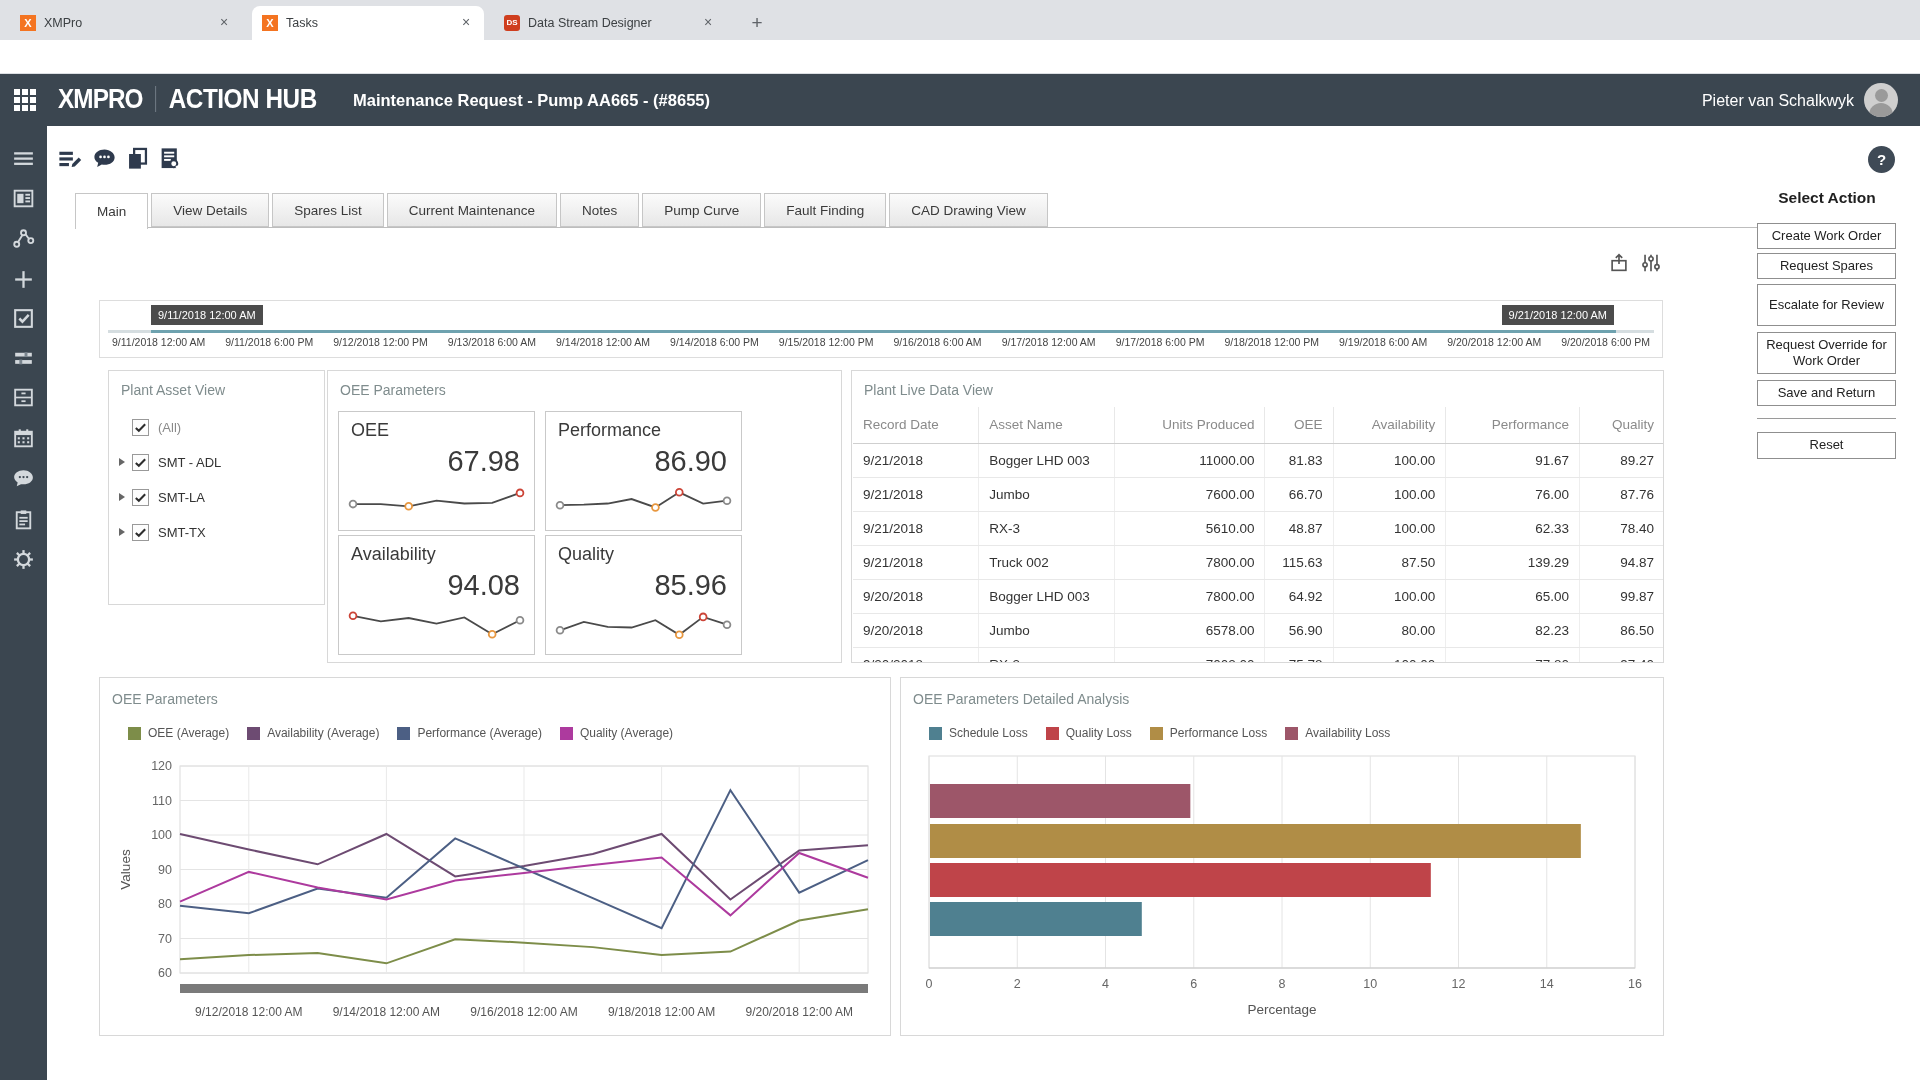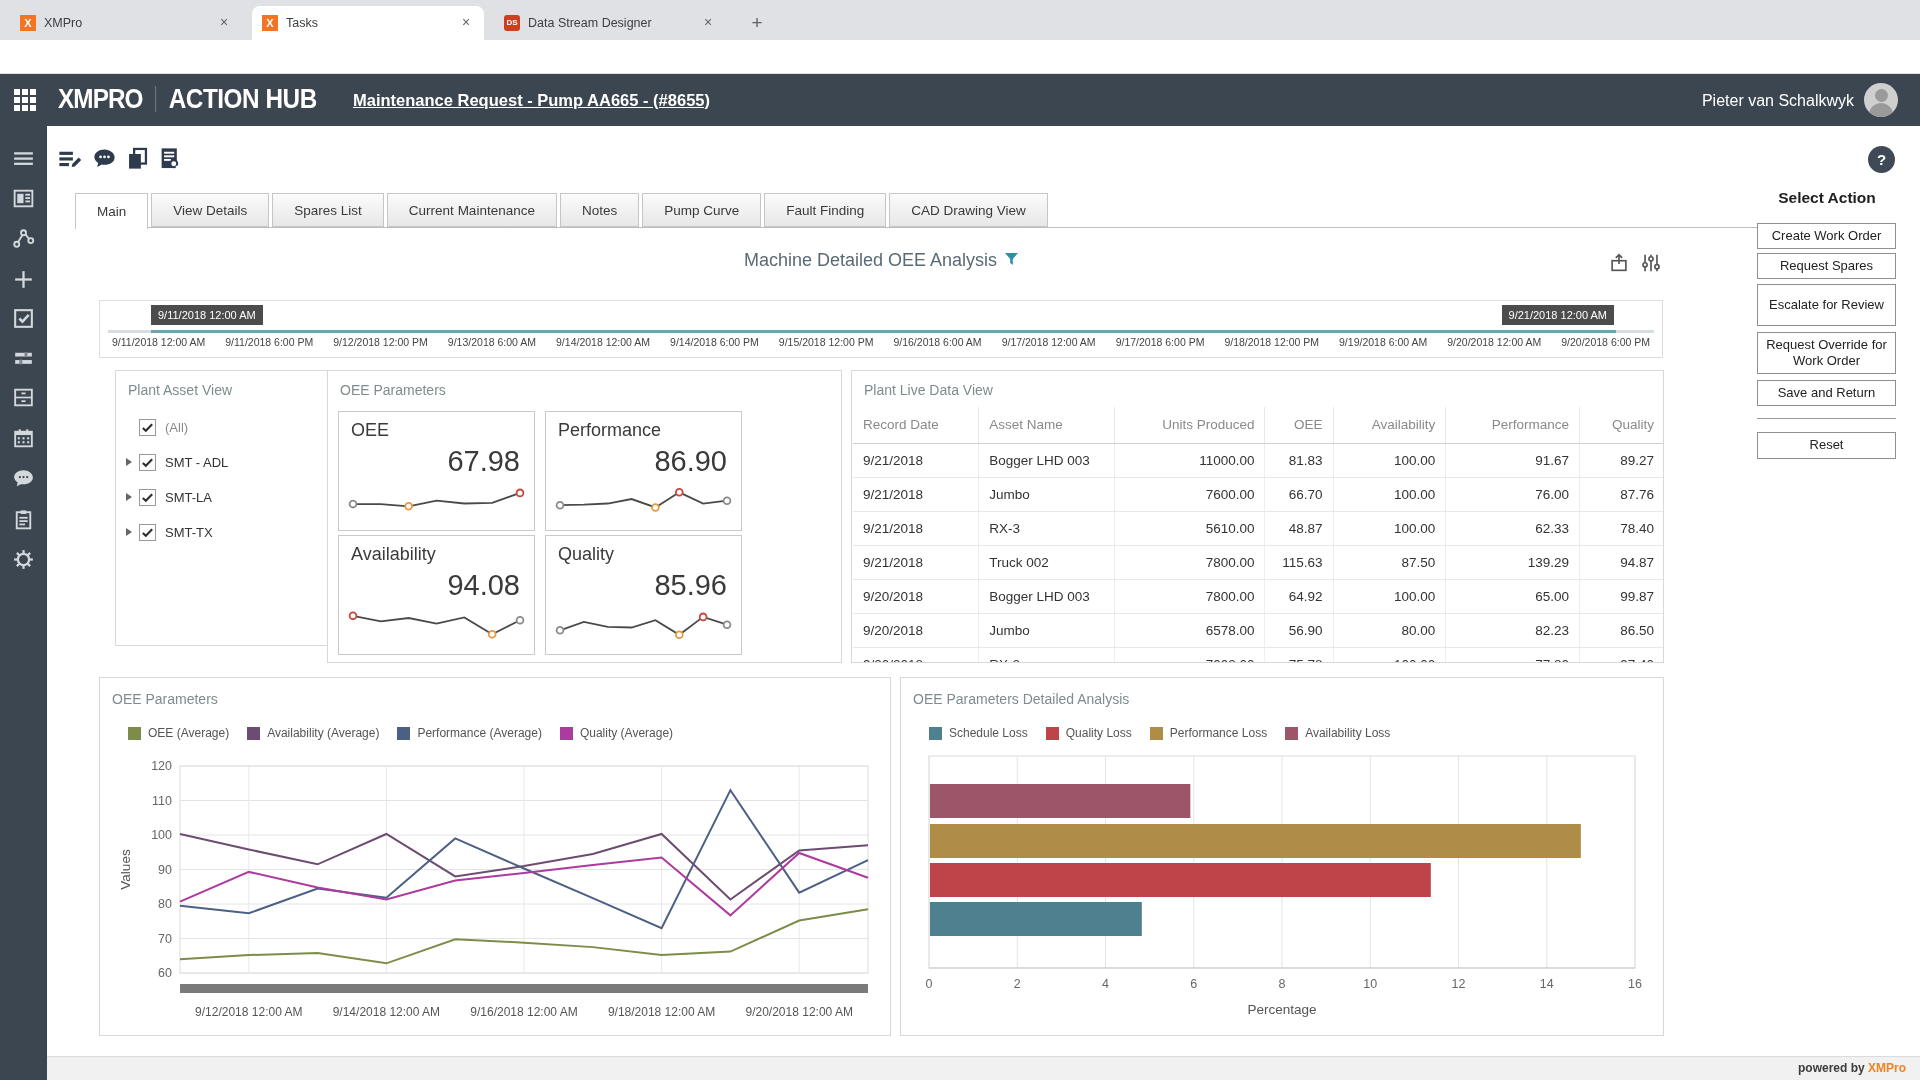--- a/index.html
+++ b/index.html
@@ -26,21 +26,21 @@
   .chip { width:20px; height:20px; border-radius:4px; color:#fff; font-weight:bold; font-size:12px; text-align:center; line-height:20px; margin:2px; }
   .bavatar { position:absolute; left:1856px; top:44px; width:27px; height:27px; border-radius:50%; background:#c9bd9d; overflow:hidden; }
   .bavatar .hd { position:absolute; left:8px; top:5px; width:11px; height:11px; border-radius:50%; background:#7d7257; }
   .bavatar .bd { position:absolute; left:4px; top:16px; width:19px; height:12px; border-radius:9px 9px 0 0; background:#5d6b4e; }
 
   
   .appheader { position:absolute; left:0; top:74px; width:1920px; height:52px; background:#3b4650; color:#fff; }
   .brand { position:absolute; left:58px; top:10px; font-size:27px; font-weight:800; letter-spacing:-1px; transform:scaleX(.9); transform-origin:left; white-space:nowrap; }
   .brand .divi { display:inline-block; width:1px; height:26px; background:#78838d; margin:0 14px; vertical-align:-4px; }
   .brand .prod { font-weight:700; letter-spacing:-.5px; }
-  .doc-title { position:absolute; left:353px; top:17px; font-size:16.5px; font-weight:bold;text-decoration:underline; }
+  .doc-title { position:absolute; left:353px; top:17px; font-size:16.5px; font-weight:bold; }
   .user-name { position:absolute; right:66px; top:18px; font-size:16px; }
   .havatar { position:absolute; right:22px; top:9px; width:34px; height:34px; border-radius:50%; background:#cfcfcf; overflow:hidden; }
   .havatar .hd { position:absolute; left:11px; top:6px; width:13px; height:13px; border-radius:50%; background:#9a9a9a; }
   .havatar .bd { position:absolute; left:5px; top:20px; width:24px; height:15px; border-radius:12px 12px 0 0; background:#9a9a9a; }
   .waffle { position:absolute; left:12px; top:13px; width:26px; height:26px; }
 
   .rail { position:absolute; left:0; top:126px; width:47px; height:954px; background:#3b4650; }
   .ric { position:absolute; left:11px; width:25px; height:25px; }
 
   
@@ -332,25 +332,20 @@
       <div class="ntab">View Details</div>
       <div class="ntab">Spares List</div>
       <div class="ntab">Current Maintenance</div>
       <div class="ntab">Notes</div>
       <div class="ntab">Pump Curve</div>
       <div class="ntab">Fault Finding</div>
       <div class="ntab">CAD Drawing View</div>
     </div>
   <div class="tabline"></div>
 
-  <div class="dash-title-row">
-    <span>Machine Detailed OEE Analysis</span><svg class="funnel" width="13" height="13" viewBox="0 0 12 12">
-        <path d="M0 0h12L7.2 5.5V11L4.8 9.3V5.5z" fill="#2e8fa3"></path>
-      </svg>
-  </div>
   <svg class="exp-ic" style="left:1608px" viewBox="0 0 24 24">
       <g fill="none" stroke="#555" stroke-width="1.8">
         <rect x="4.5" y="9.5" width="15" height="10.5"></rect>
         <path d="M12 13V3.5M8.5 6.5L12 3l3.5 3.5"></path>
       </g>
     </svg>
   <svg class="exp-ic" style="left:1640px" viewBox="0 0 24 24">
       <g stroke="#555" stroke-width="1.8" fill="#fff">
         <path d="M5.5 3v18M12 3v18M18.5 3v18"></path>
         <circle cx="5.5" cy="14" r="2.3"></circle>
@@ -375,21 +370,21 @@
         <span>9/16/2018 6:00 AM</span>
         <span>9/17/2018 12:00 AM</span>
         <span>9/17/2018 6:00 PM</span>
         <span>9/18/2018 12:00 PM</span>
         <span>9/19/2018 6:00 AM</span>
         <span>9/20/2018 12:00 AM</span>
         <span>9/20/2018 6:00 PM</span>
       </div>
   </div>
 
-  <div class="panel" style="left:115px;top:370px;width:217px;height:276px">
+  <div class="panel" style="left:108px;top:370px;width:217px;height:235px">
     <div class="ptitle">Plant Asset View</div>
     <div id="assetTree">
         <div class="tree-row" style="top: 44px; left: 10px;">
           <div style="width: 13px;"></div>
           <div class="cb">
             <svg viewBox="0 0 16 16" width="15" height="15" style="position: absolute; left: 0px; top: 0px;">
               <path d="M3 8.5l3.2 3L13 4.5" stroke="#2d2d2d" stroke-width="2.2" fill="none"></path>
             </svg>
           </div>
           <span class="tree-label muted">(All)</span>
@@ -671,17 +666,14 @@
   <div id="saButtons">
       <button class="sa-btn" style="top: 223px; height: 26px;">Create Work Order</button>
       <button class="sa-btn" style="top: 253px; height: 26px;">Request Spares</button>
       <button class="sa-btn" style="top: 284px; height: 42px;">Escalate for Review</button>
       <button class="sa-btn" style="top: 332px; height: 42px;">Request Override for Work Order</button>
       <button class="sa-btn" style="top: 380px; height: 26px;">Save and Return</button>
     </div>
   <div class="sa-div"></div>
   <button class="sa-btn" style="top:432px;height:27px">Reset</button>
 
-  <div class="footer">
-    <span>powered by </span><span class="fb">XMPro</span>
-  </div>
 
 </div>
 
 </body></html>

